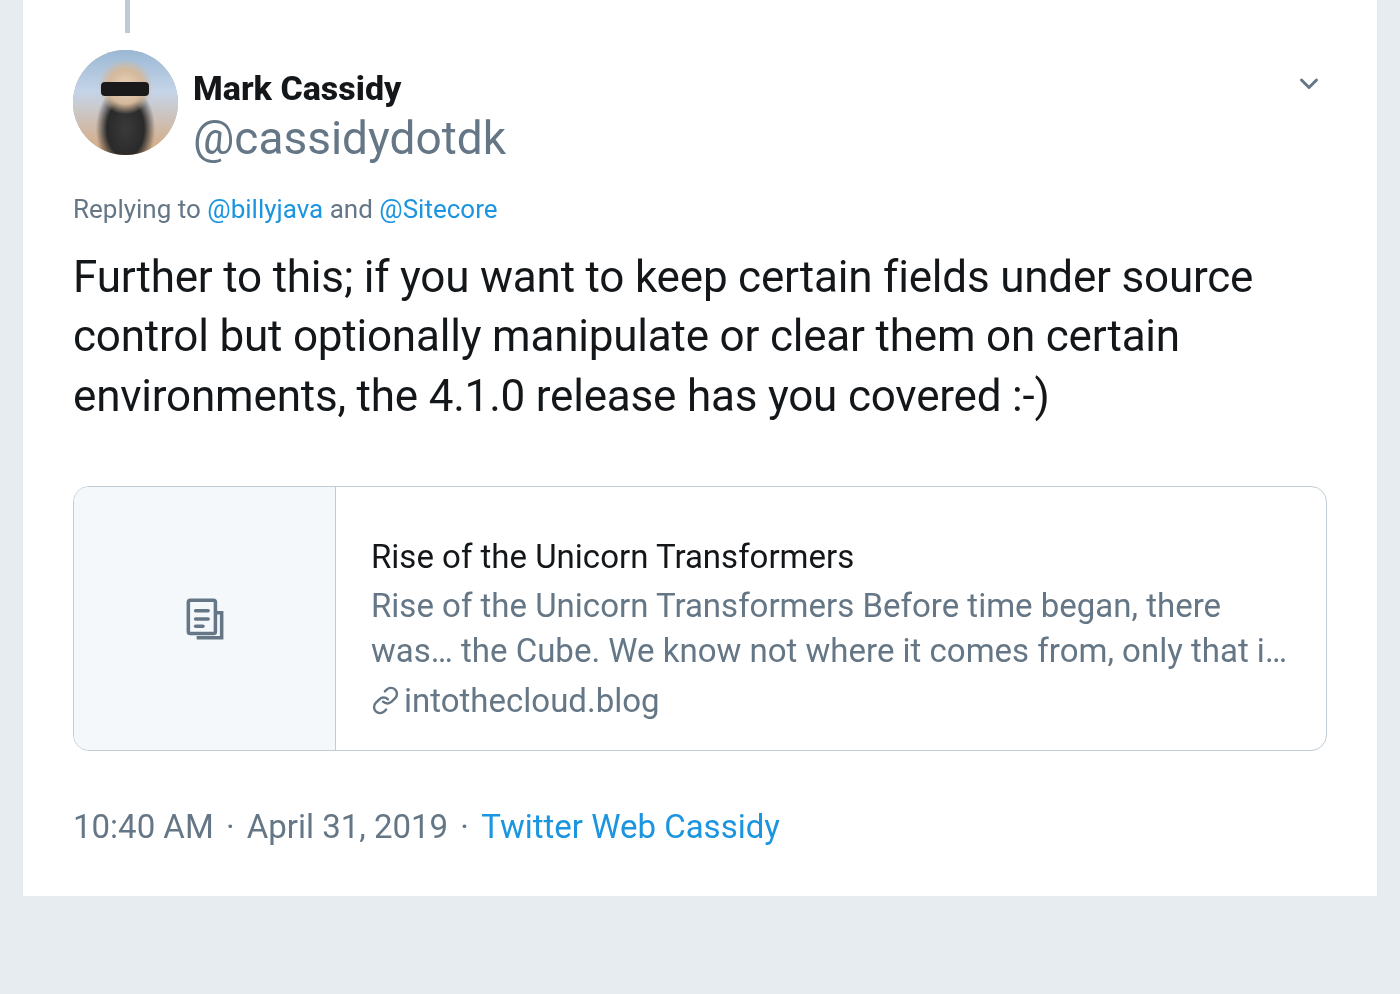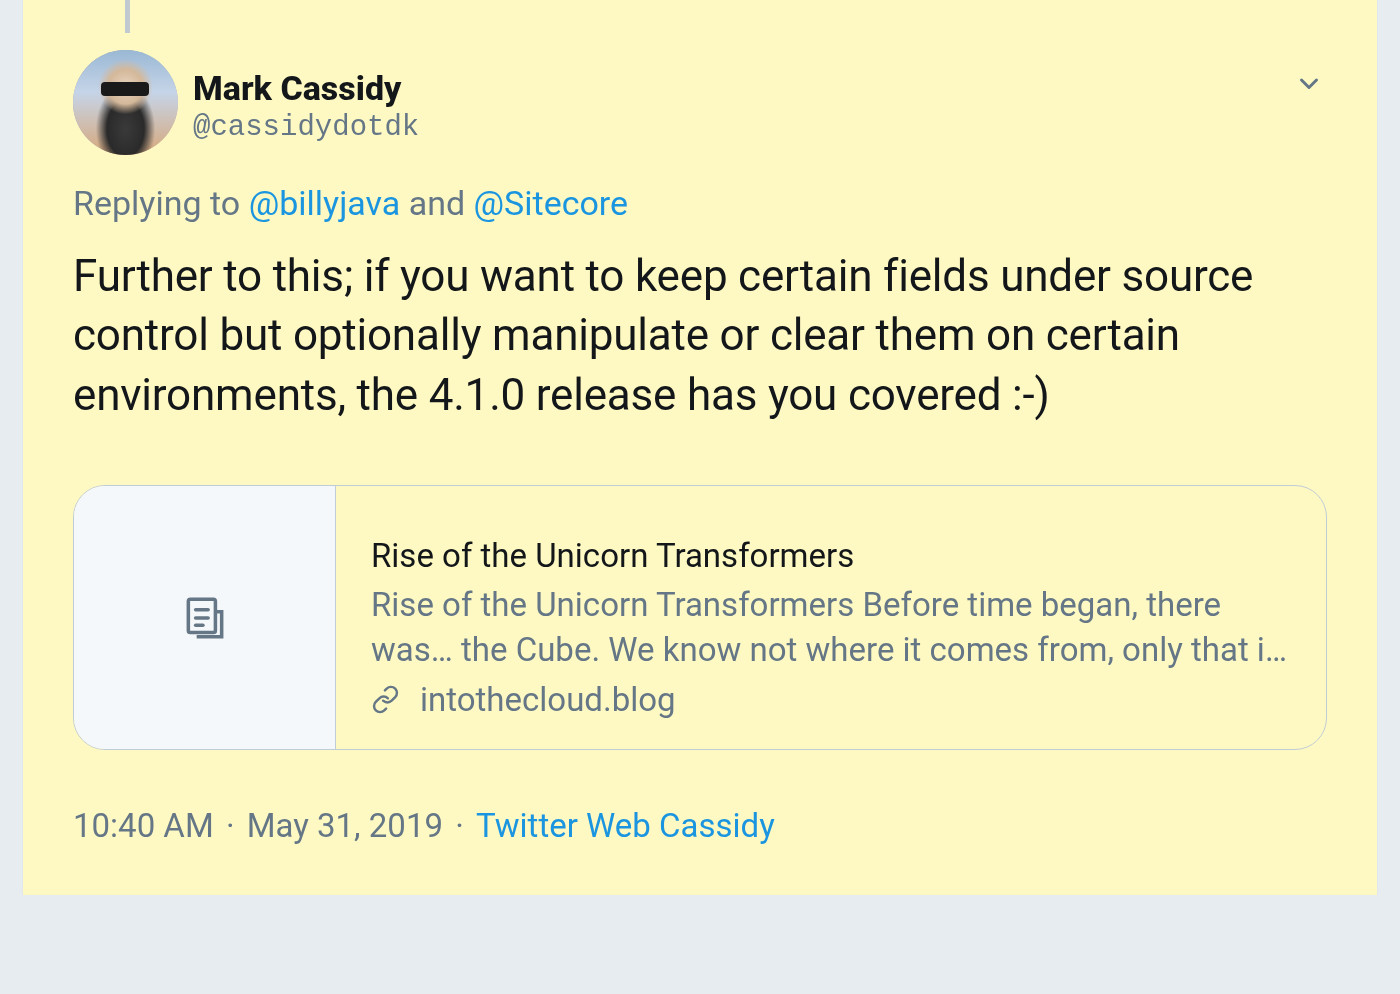--- a/index.html
+++ b/index.html
@@ -10,21 +10,21 @@
 
     body {
       font-family: -apple-system, BlinkMacSystemFont, "Segoe UI", Roboto, Helvetica, Arial, sans-serif;
       background-color: #e6ecf0;
       width: 1400px;
       height: 994px;
       overflow: hidden;
     }
 
     .tweet-card {
-      background-color: #fef9c3;
+      background-color: #ffffff;
       width: 1356px;
       margin: 0 22px;
       padding: 5px 50px 50px 50px;
       position: relative;
       border-left: 1px solid #e1e8ed;
       border-right: 1px solid #e1e8ed;
     }
 
     .thread-line {
       position: absolute;
@@ -80,62 +80,61 @@
     }
 
     .display-name {
       font-size: 34px;
       font-weight: 800;
       color: #14171a;
       line-height: 1.2;
     }
 
     .username {
-      font-size: 29px;
+      font-size: 46px;
       color: #657786;
       line-height: 1.2;
       margin-top: 2px;
-      font-family: Liberation Mono, monospace;
     }
 
     .dropdown-icon {
       position: absolute;
       right: 0;
       top: 60px;
       color: #657786;
       cursor: pointer;
     }
 
     .dropdown-icon svg {
       width: 36px;
       height: 36px;
     }
 
     .reply-context {
-      font-size: 34px;
+      font-size: 26px;
       color: #657786;
       margin-bottom: 24px;
     }
 
     .reply-context .mention {
       color: #1b95e0;
     }
 
     .tweet-text {
       font-size: 44px;
       color: #14171a;
       line-height: 1.35;
       margin-bottom: 60px;
       letter-spacing: -0.2px;
       margin-top: 20px;
     }
 
     .link-card {
       border: 1px solid #c1cdd6;
-      border-radius: 32px;
+      border-radius: 16px;
       display: flex;
       overflow: hidden;
       margin-bottom: 56px;
       cursor: pointer;
       justify-content: center;
     }
 
     .link-card-icon {
       width: 262px;
       min-height: 250px;
@@ -178,21 +177,21 @@
       -webkit-line-clamp: 2;
       -webkit-box-orient: vertical;
       overflow: hidden;
     }
 
     .link-card-domain {
       font-size: 33px;
       color: #657786;
       display: flex;
       align-items: center;
-      gap: 20px;
+      gap: 4px;
     }
 
     .link-card-domain svg {
       width: 29px;
       height: 29px;
       stroke: #657786;
       fill: none;
       flex-shrink: 0;
     }
 
@@ -254,15 +253,15 @@
         <svg viewBox="0 0 24 24">
           <path d="M10 13a5 5 0 0 0 7.07 0l3-3a5 5 0 0 0-7.07-7.07l-1.5 1.5" stroke-width="2" stroke-linecap="round" stroke-linejoin="round"></path>
           <path d="M14 11a5 5 0 0 0-7.07 0l-3 3a5 5 0 0 0 7.07 7.07l1.5-1.5" stroke-width="2" stroke-linecap="round" stroke-linejoin="round"></path>
         </svg>
         <span>intothecloud.blog</span>
       </div>
     </div>
   </div>
 
   <div class="tweet-meta">
-    <span>10:40 AM</span><span class="dot"> · </span><span>May 31, 2019</span><span class="dot"> · </span><span class="source">Twitter Web Cassidy</span>
+    <span>10:40 AM</span><span class="dot"> · </span><span>April 31, 2019</span><span class="dot"> · </span><span class="source">Twitter Web Cassidy</span>
   </div>
 </div>
 
 </body></html>

